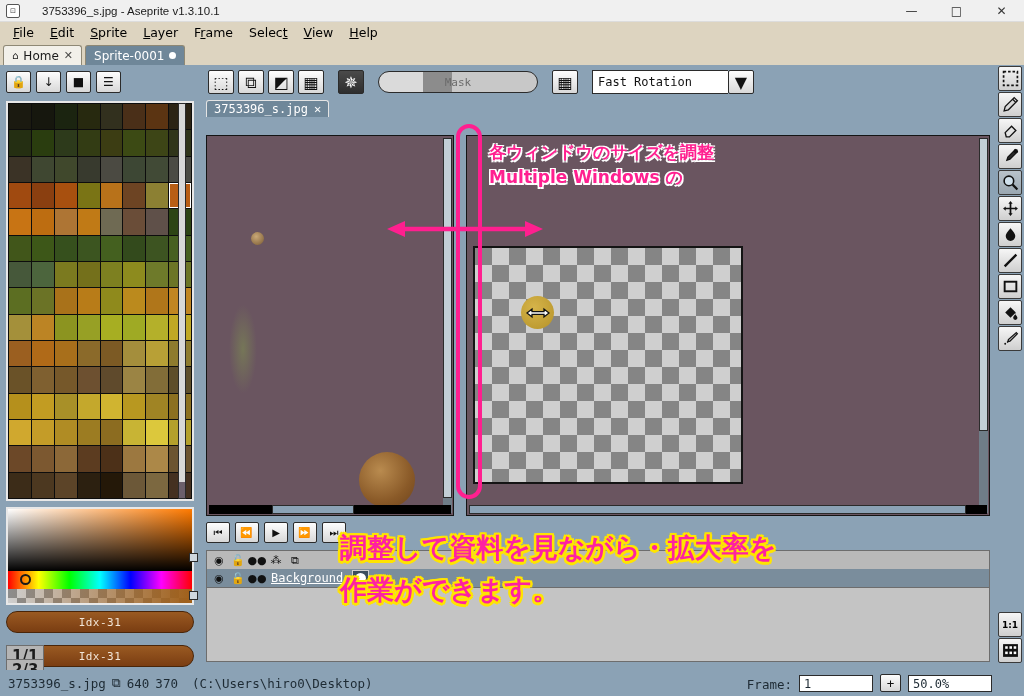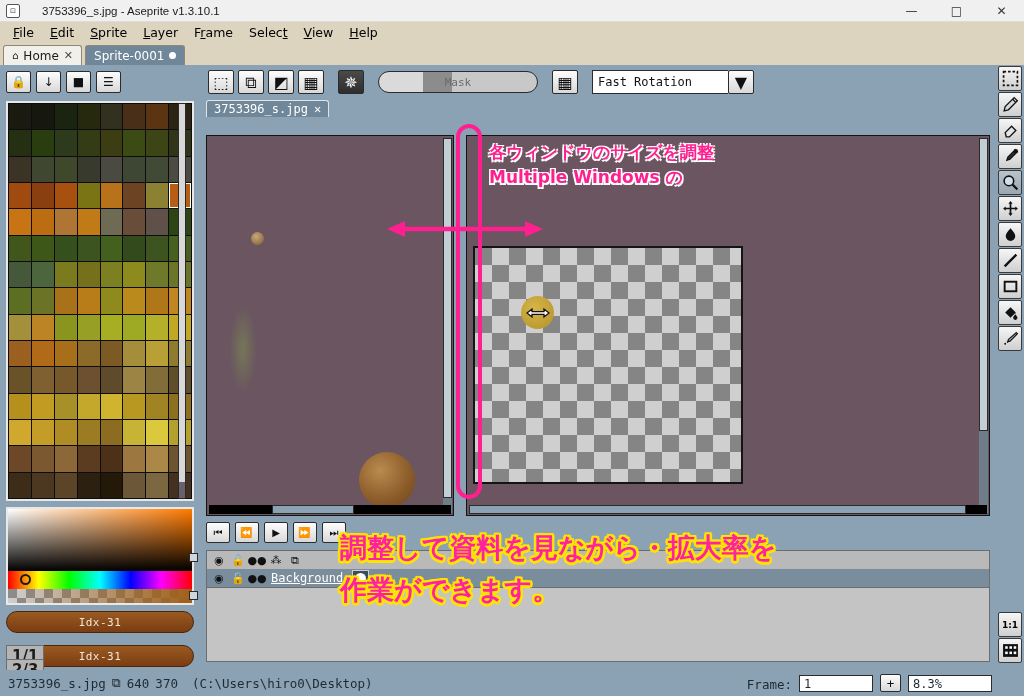--- a/index.html
+++ b/index.html
@@ -606,21 +606,21 @@
       <span>3753396_s.jpg</span>
       <span>⧉</span>
       <span>640</span>
       <span>370</span>
       <span style="margin-left:8px">(C:\Users\hiro0\Desktop)</span>
     </div>
     <div class="right">
       <span>Frame:</span>
       <span class="field">1</span>
       <span class="abtn plus">+</span>
-      <span class="field" style="width:84px">8.3%</span>
+      <span class="field" style="width:84px">50.0%</span>
     </div>
   </div>
 
 </div>
 
 <div class="anno" id="anno-pink-box"></div>
 <svg class="anno" id="anno-arrow" viewBox="0 0 160 22">
   <line x1="18" y1="11" x2="142" y2="11" stroke="#ff1f8f" stroke-width="4.5"></line>
   <polygon points="2,11 20,3 20,19" fill="#ff1f8f"></polygon>
   <polygon points="158,11 140,3 140,19" fill="#ff1f8f"></polygon>

